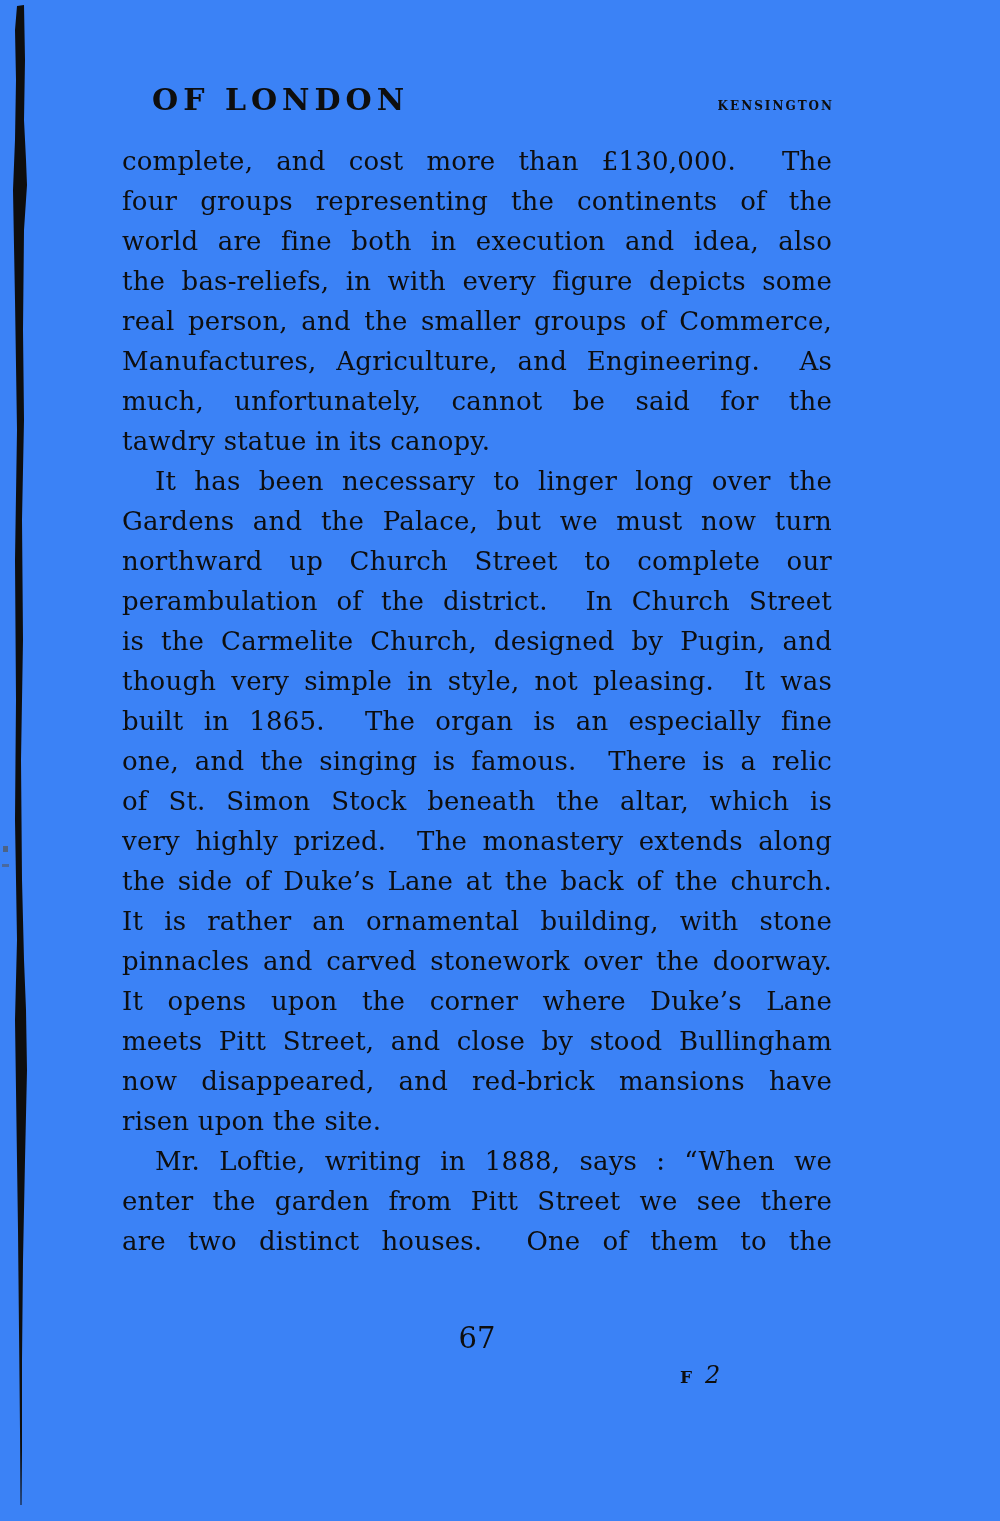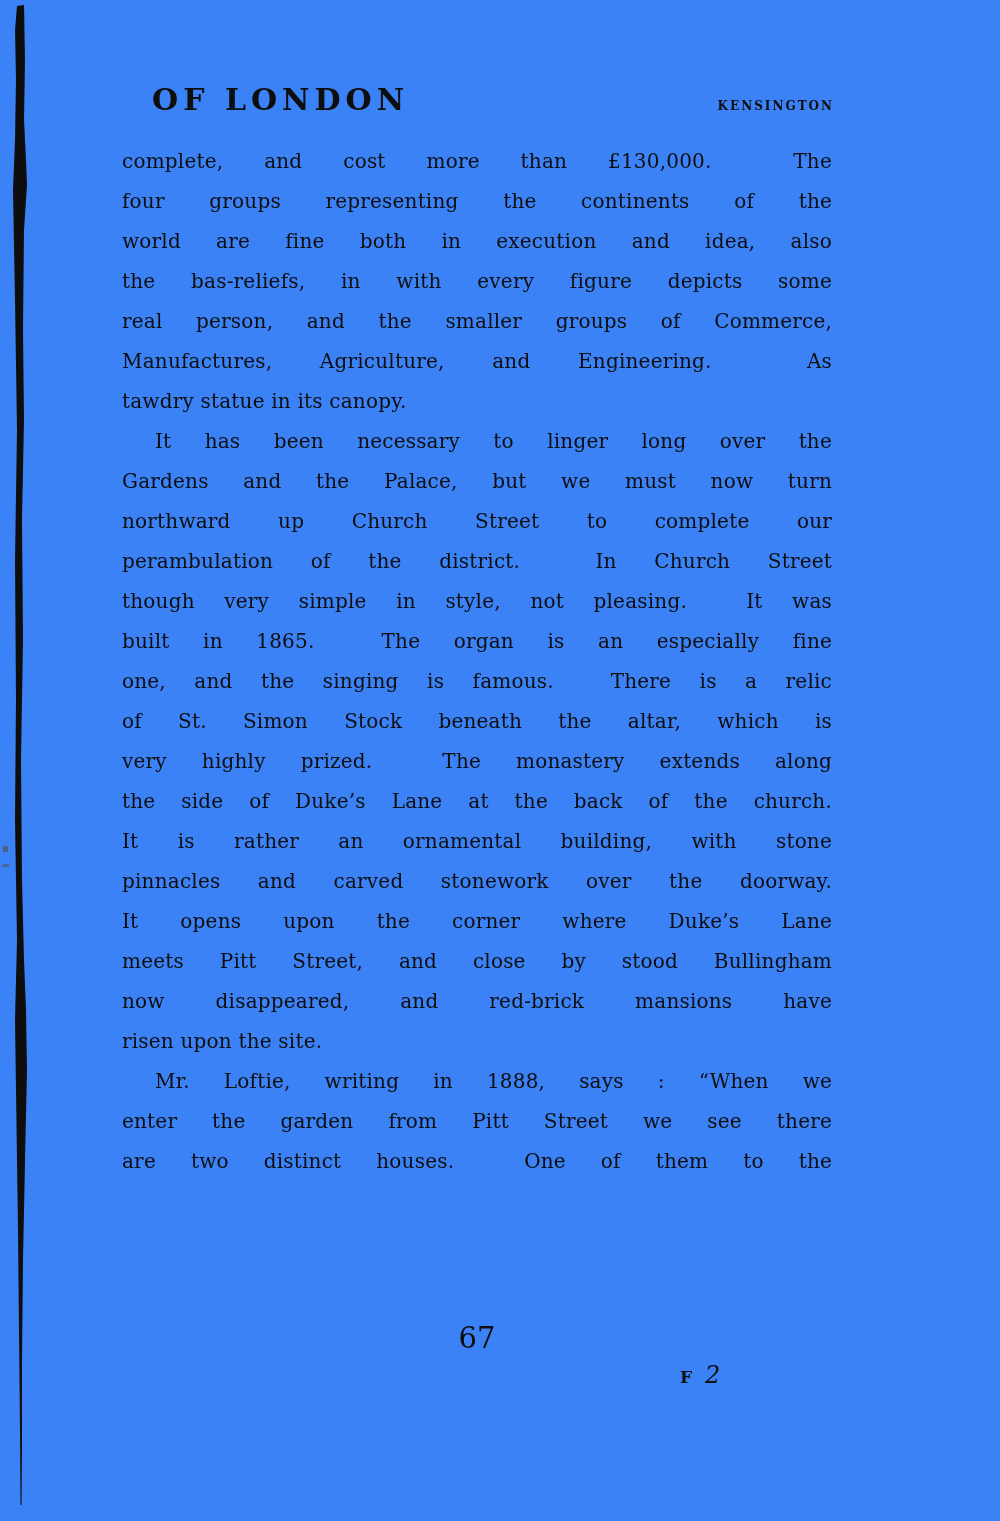--- a/index.html
+++ b/index.html
@@ -33,21 +33,21 @@
     font-weight: bold;
     letter-spacing: 2px;
   }
   .body-text {
     position: absolute;
     left: 122px;
     top: 141px;
     width: 710px;
   }
   .line {
-    font-size: 20px;
+    font-size: 26px;
     line-height: 40px;
     height: 40px;
     overflow: hidden;
     letter-spacing: 0.2px;
   }
   .just {
     text-align: justify;
     text-justify: inter-word;
     text-align-last: justify;
   }
@@ -105,25 +105,27 @@
     <div class="running-head-right">KENSINGTON</div>
   </div>
 
   <div class="body-text" id="body-text">
       <div class="line just">complete, and cost more than £130,000.&nbsp; The</div>
       <div class="line just">four groups representing the continents of the</div>
       <div class="line just">world are fine both in execution and idea, also</div>
       <div class="line just">the bas-reliefs, in with every figure depicts some</div>
       <div class="line just">real person, and the smaller groups of Commerce,</div>
       <div class="line just">Manufactures, Agriculture, and Engineering.&nbsp; As</div>
+      <div class="line just">much, unfortunately, cannot be said for the</div>
       <div class="line">tawdry statue in its canopy.</div>
       <div class="line just indent">It has been necessary to linger long over the</div>
       <div class="line just">Gardens and the Palace, but we must now turn</div>
       <div class="line just">northward up Church Street to complete our</div>
       <div class="line just">perambulation of the district.&nbsp; In Church Street</div>
+      <div class="line just">is the Carmelite Church, designed by Pugin, and</div>
       <div class="line just">though very simple in style, not pleasing.&nbsp; It was</div>
       <div class="line just">built in 1865.&nbsp; The organ is an especially fine</div>
       <div class="line just">one, and the singing is famous.&nbsp; There is a relic</div>
       <div class="line just">of St. Simon Stock beneath the altar, which is</div>
       <div class="line just">very highly prized.&nbsp; The monastery extends along</div>
       <div class="line just">the side of Duke’s Lane at the back of the church.</div>
       <div class="line just">It is rather an ornamental building, with stone</div>
       <div class="line just">pinnacles and carved stonework over the doorway.</div>
       <div class="line just">It opens upon the corner where Duke’s Lane</div>
       <div class="line just">meets Pitt Street, and close by stood Bullingham</div>

